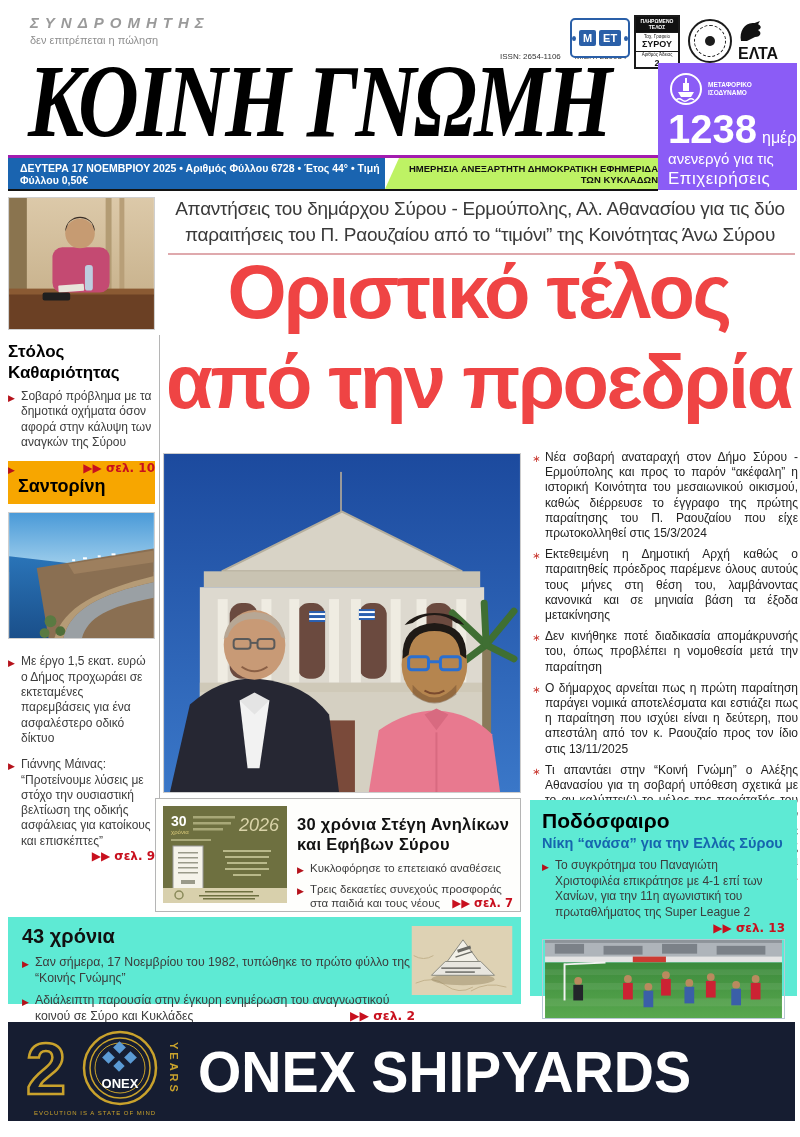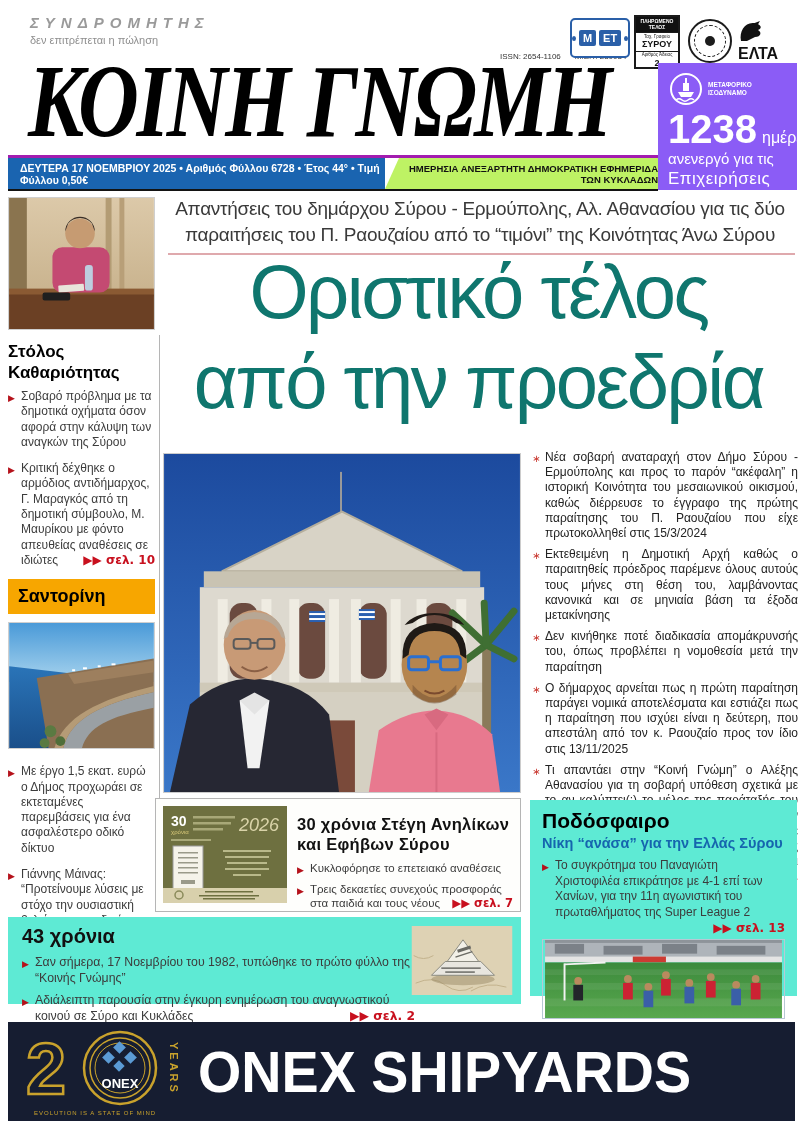--- a/index.html
+++ b/index.html
@@ -59,21 +59,21 @@
   .infobar .beige { flex:1; background:#bef264; color:#111; font-size:9.5px; font-weight:bold;
                     display:flex; align-items:center; padding-left:22px; box-sizing:border-box;
                     clip-path:polygon(14px 0, 100% 0, 100% 100%, 0 100%);text-align:right; }
 
   
   .kicker { position:absolute; left:163px; top:196px; width:634px; text-align:center; color:#3a3a3a;
             font-size:19px; line-height:26px; letter-spacing:-0.3px; }
   .kicker-line { display:block; }
   .kicker-rule { position:absolute; left:168px; top:253px; width:627px; height:2px; background:#dfa9ad; }
 
-  .headline { position:absolute; left:160px; top:250px; width:637px; text-align:center; color:#0f766e; font-weight:normal; }
+  .headline { position:absolute; left:160px; top:250px; width:637px; text-align:center; color:#ef4444; font-weight:bold; }
   .headline .h1 { font-size:76px; line-height:84px; letter-spacing:-2.5px; }
   .headline .h2 { font-size:76px; line-height:96px; letter-spacing:-2.5px; }
 
   
   .bul { position:relative; padding-left:13px; color:#3c3c3c; }
   .bul .mk { position:absolute; left:0; top:2px; font-size:9px; color:#b5121b; font-family:"DejaVu Sans", sans-serif; }
   .bul .ref { float:right; color:#c8101e; font-weight:bold; font-family:"DejaVu Sans","Liberation Sans",sans-serif; }
 
   
   .sidebar { position:absolute; left:8px; top:197px; width:147px; }
@@ -237,21 +237,20 @@
 
     <div class="fleet-title">Στόλος Καθαριότητας</div>
 
     <div class="bul">
       <span class="mk">▶</span>
       <span>Σοβαρό πρόβλημα με τα δημοτικά οχήματα όσον αφορά στην κάλυψη των αναγκών της Σύρου</span>
       <span class="ref"></span>
     </div>
     <div class="bul">
       <span class="mk">▶</span>
-      <span>Κριτική δέχθηκε ο αρμόδιος αντιδήμαρχος, Γ. Μαραγκός από τη δημοτική σύμβουλο, Μ. Μαυρίκου με φόντο απευθείας αναθέσεις σε ιδιώτες</span>
       <span class="ref">▶▶ σελ. 10</span>
     </div>
 
     <div class="orange-box">Σαντορίνη</div>
 
     <svg class="sant-photo" viewBox="0 0 147 127">
       <defs>
         <linearGradient id="sky2" x1="0" y1="0" x2="0" y2="1">
           <stop offset="0" stop-color="#4a9ad8"></stop>
             <stop offset="1" stop-color="#a8d4ee"></stop>

